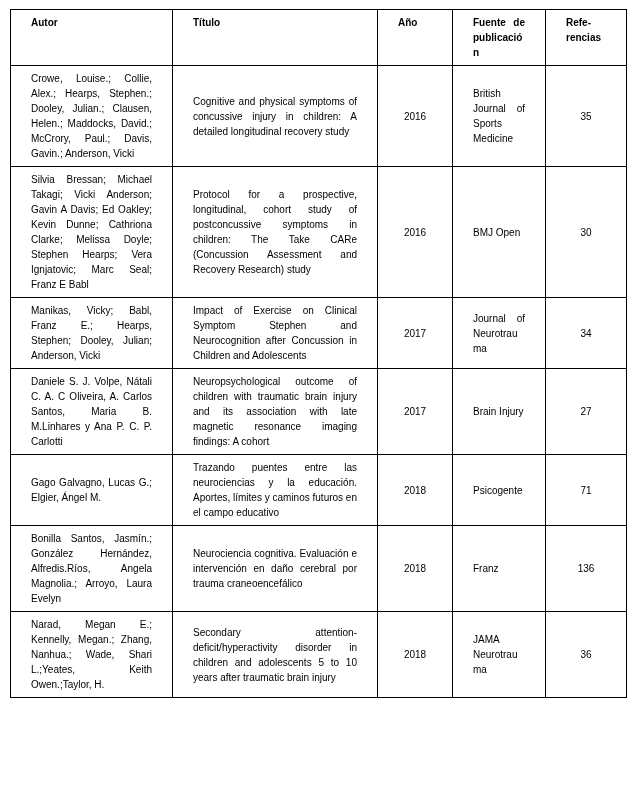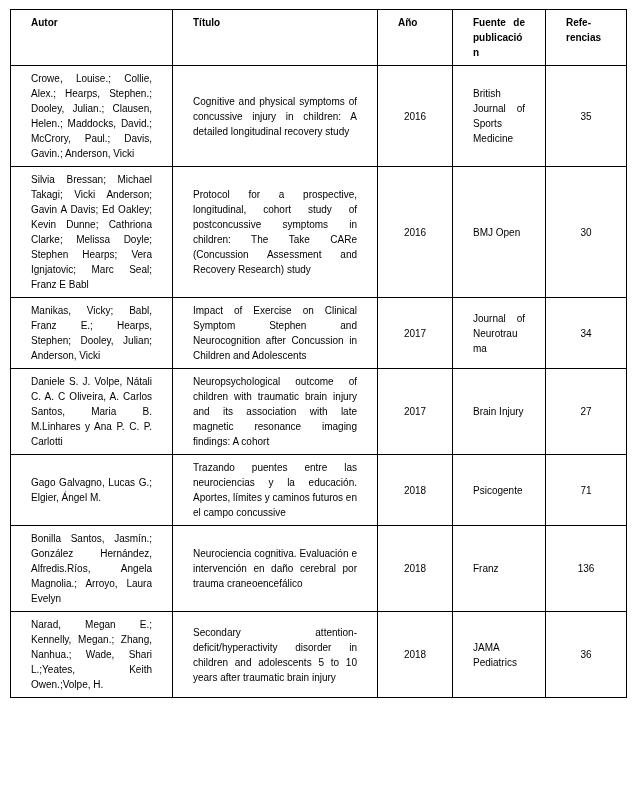--- a/index.html
+++ b/index.html
@@ -101,34 +101,34 @@
       </tr>
       <tr>
         <td class="cell-autor">Daniele S. J. Volpe, Nátali C. A. C Oliveira, A. Carlos Santos, Maria B. M.Linhares y Ana P. C. P. Carlotti</td>
         <td class="cell-titulo">Neuropsychological outcome of children with traumatic brain injury and its association with late magnetic resonance imaging findings: A cohort</td>
         <td class="cell-ano">2017</td>
         <td class="cell-fuente">Brain Injury</td>
         <td class="cell-ref">27</td>
       </tr>
       <tr>
         <td class="cell-autor">Gago Galvagno, Lucas G.; Elgier, Ángel M.</td>
-        <td class="cell-titulo">Trazando puentes entre las neurociencias y la educación. Aportes, límites y caminos futuros en el campo concussive</td>
+        <td class="cell-titulo">Trazando puentes entre las neurociencias y la educación. Aportes, límites y caminos futuros en el campo educativo</td>
         <td class="cell-ano">2018</td>
         <td class="cell-fuente">Psicogente</td>
         <td class="cell-ref">71</td>
       </tr>
       <tr>
         <td class="cell-autor">Bonilla Santos, Jasmín.; González Hernández, Alfredis.Ríos, Angela Magnolia.; Arroyo, Laura Evelyn</td>
         <td class="cell-titulo">Neurociencia cognitiva. Evaluación e intervención en daño cerebral por trauma craneoencefálico</td>
         <td class="cell-ano">2018</td>
         <td class="cell-fuente">Franz</td>
         <td class="cell-ref">136</td>
       </tr>
       <tr>
-        <td class="cell-autor">Narad, Megan E.; Kennelly, Megan.; Zhang, Nanhua.; Wade, Shari L.;Yeates, Keith Owen.;Volpe, H.</td>
+        <td class="cell-autor">Narad, Megan E.; Kennelly, Megan.; Zhang, Nanhua.; Wade, Shari L.;Yeates, Keith Owen.;Taylor, H.</td>
         <td class="cell-titulo">Secondary attention-deficit/hyperactivity disorder in children and adolescents 5 to 10 years after traumatic brain injury</td>
         <td class="cell-ano">2018</td>
-        <td class="cell-fuente">JAMA Pediatrics</td>
+        <td class="cell-fuente">JAMA Neurotrauma</td>
         <td class="cell-ref">36</td>
       </tr>
     </tbody>
   </table>
 </div>
 
 </body></html>

